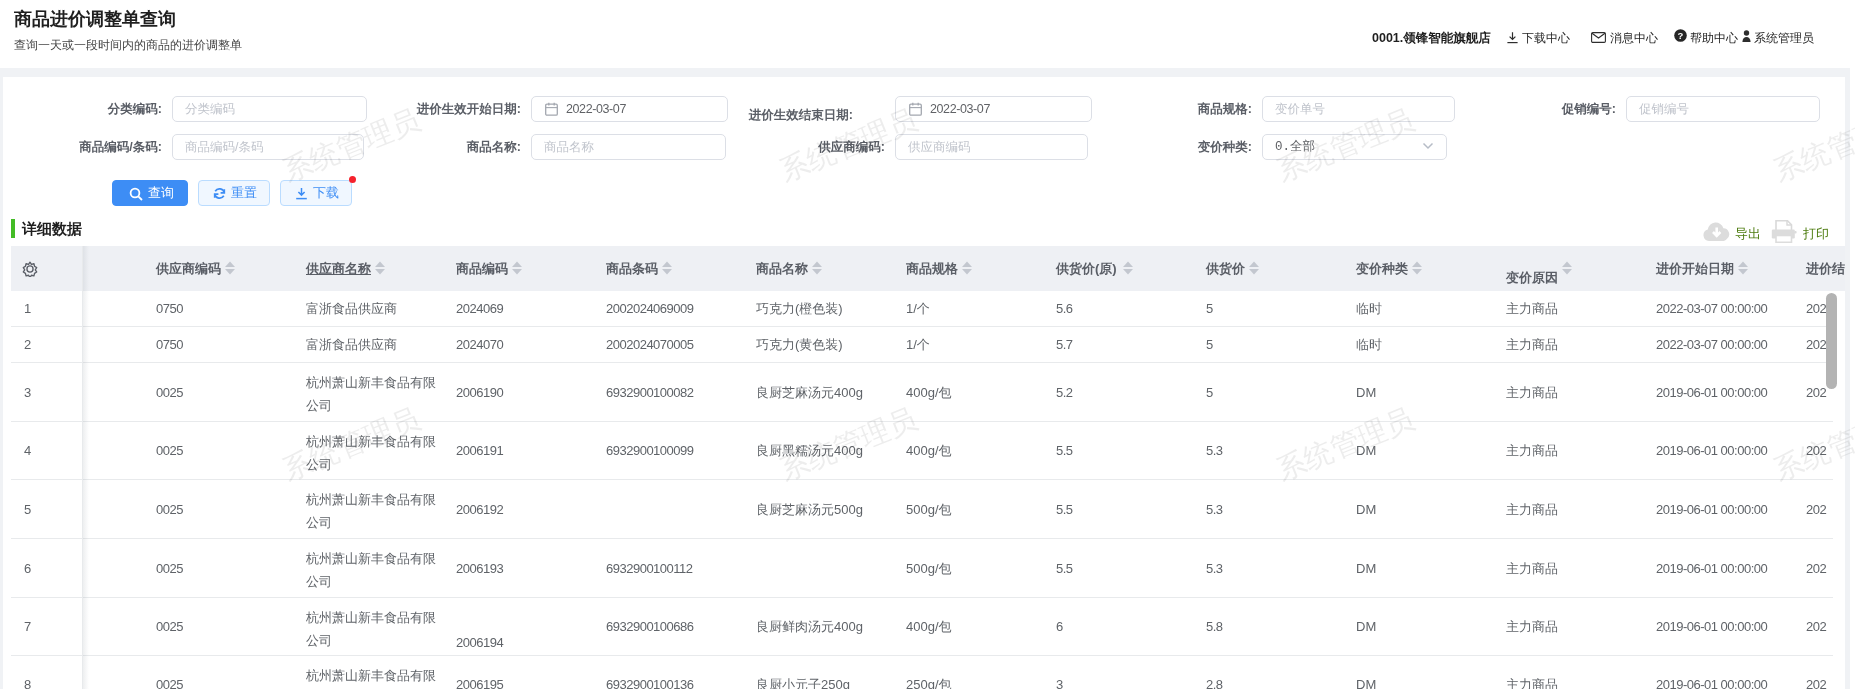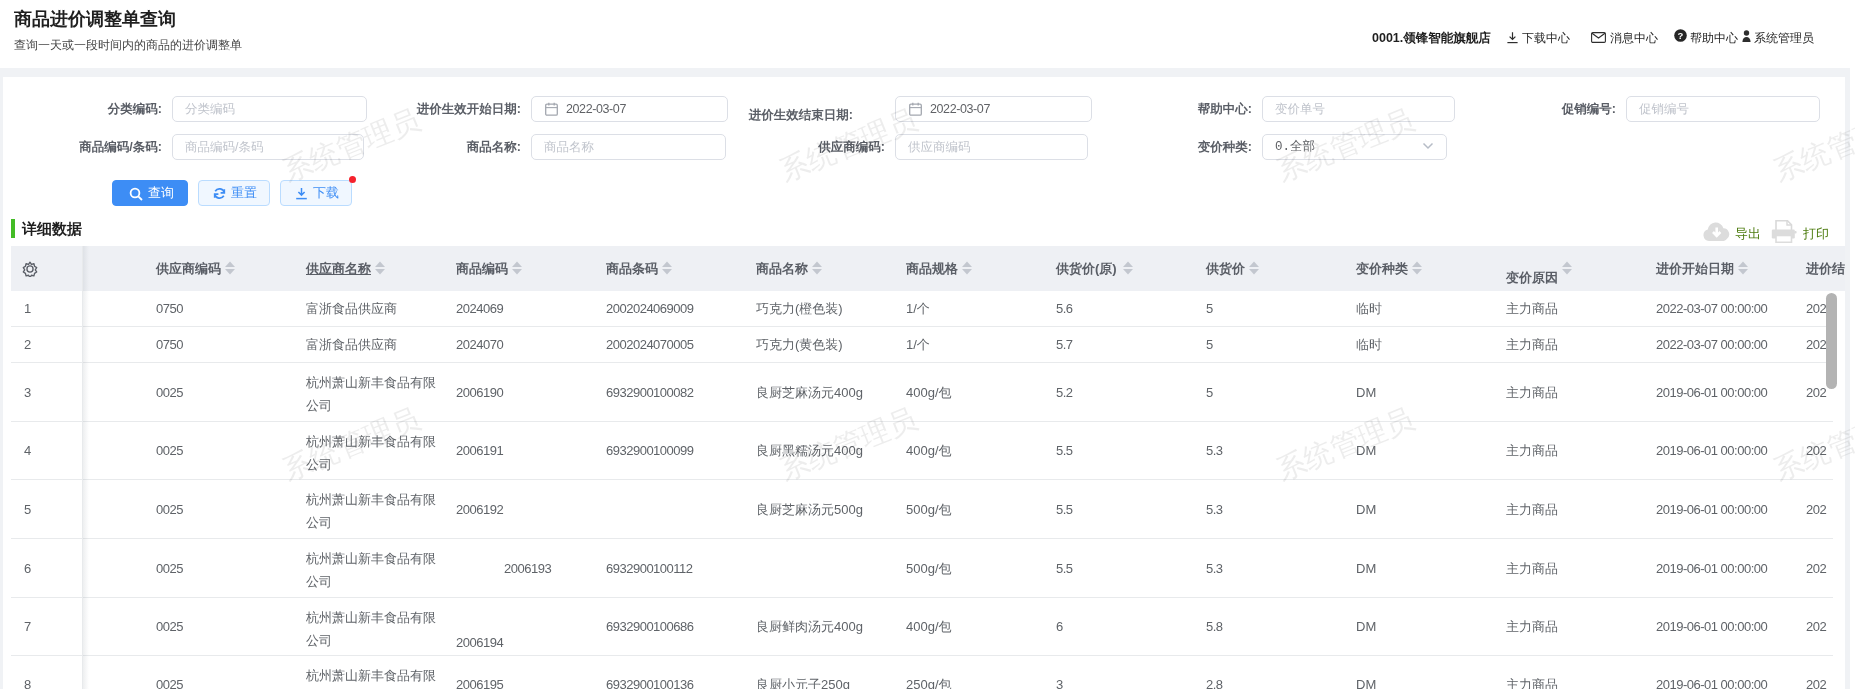--- a/index.html
+++ b/index.html
@@ -84,21 +84,21 @@
   <div class="abs" id="grayleft"></div>
   <div class="abs" id="grayright"></div>
   <div class="abs" id="panel"></div>
 
   <div class="abs flabel" style="left:40px; top:96px; width:122px;">分类编码:</div>
   <div class="abs finput" style="left:172px; top:96px; width:195px;">分类编码</div>
   <div class="abs flabel" style="left:400px; top:96px; width:121px;">进价生效开始日期:</div>
   <div class="abs finput dark" style="left:531px; top:96px; width:197px; padding-left:34px; letter-spacing:-0.4px;">2022-03-07</div>
   <div class="abs flabel" style="left:732px; top:96px; width:121px;margin-top:6px;">进价生效结束日期:</div>
   <div class="abs finput dark" style="left:895px; top:96px; width:197px; padding-left:34px; letter-spacing:-0.4px;">2022-03-07</div>
-  <div class="abs flabel" style="left:1131px; top:96px; width:121px;">帮助中心:</div>
+  <div class="abs flabel" style="left:1131px; top:96px; width:121px;">商品规格:</div>
   <div class="abs finput" style="left:1262px; top:96px; width:193px;">变价单号</div>
   <div class="abs flabel" style="left:1495px; top:96px; width:121px;">促销编号:</div>
   <div class="abs finput" style="left:1626px; top:96px; width:194px;">促销编号</div>
 
   <div class="abs flabel" style="left:40px; top:134px; width:122px;">商品编码/条码:</div>
   <div class="abs finput" style="left:172px; top:134px; width:192px;">商品编码/条码</div>
   <div class="abs flabel" style="left:400px; top:134px; width:121px;">商品名称:</div>
   <div class="abs finput" style="left:531px; top:134px; width:195px;">商品名称</div>
   <div class="abs flabel" style="left:764px; top:134px; width:121px;">供应商编码:</div>
   <div class="abs finput" style="left:895px; top:134px; width:193px;">供应商编码</div>
@@ -296,21 +296,21 @@
     <div class="cell num" style="left:1195px; top:0; line-height:59px;">5.3</div>
     <div class="cell" style="left:1345px; top:0; line-height:59px;">DM</div>
     <div class="cell" style="left:1495px; top:0; line-height:59px;">主力商品</div>
     <div class="cell num" style="left:1645px; top:0; line-height:59px;">2019-06-01 00:00:00</div>
     <div class="cell num" style="left:1795px; top:0; line-height:59px; width:21px; overflow:hidden;">2022-03-08 00:00:00</div>
   </div>
   <div class="row" style="top:539px; height:59px;">
     <div class="cell" style="left:13px; top:0; width:60px; line-height:59px;">6</div>
     <div class="cell num" style="left:145px; top:0; line-height:59px;">0025</div>
     <div class="cell" style="left:295px; top:8px; width:140px; line-height:23px; white-space:normal;">杭州萧山新丰食品有限公司</div>
-    <div class="cell num" style="left:445px; top:0; line-height:59px;margin-left:48px;">2006193</div>
+    <div class="cell num" style="left:445px; top:0; line-height:59px;">2006193</div>
     <div class="cell num" style="left:595px; top:0; line-height:59px;">6932900100112</div>
     <div class="cell" style="left:895px; top:0; line-height:59px;">500g/包</div>
     <div class="cell num" style="left:1045px; top:0; line-height:59px;">5.5</div>
     <div class="cell num" style="left:1195px; top:0; line-height:59px;">5.3</div>
     <div class="cell" style="left:1345px; top:0; line-height:59px;">DM</div>
     <div class="cell" style="left:1495px; top:0; line-height:59px;">主力商品</div>
     <div class="cell num" style="left:1645px; top:0; line-height:59px;">2019-06-01 00:00:00</div>
     <div class="cell num" style="left:1795px; top:0; line-height:59px; width:21px; overflow:hidden;">2022-03-08 00:00:00</div>
   </div>
   <div class="row" style="top:598px; height:58px;">

